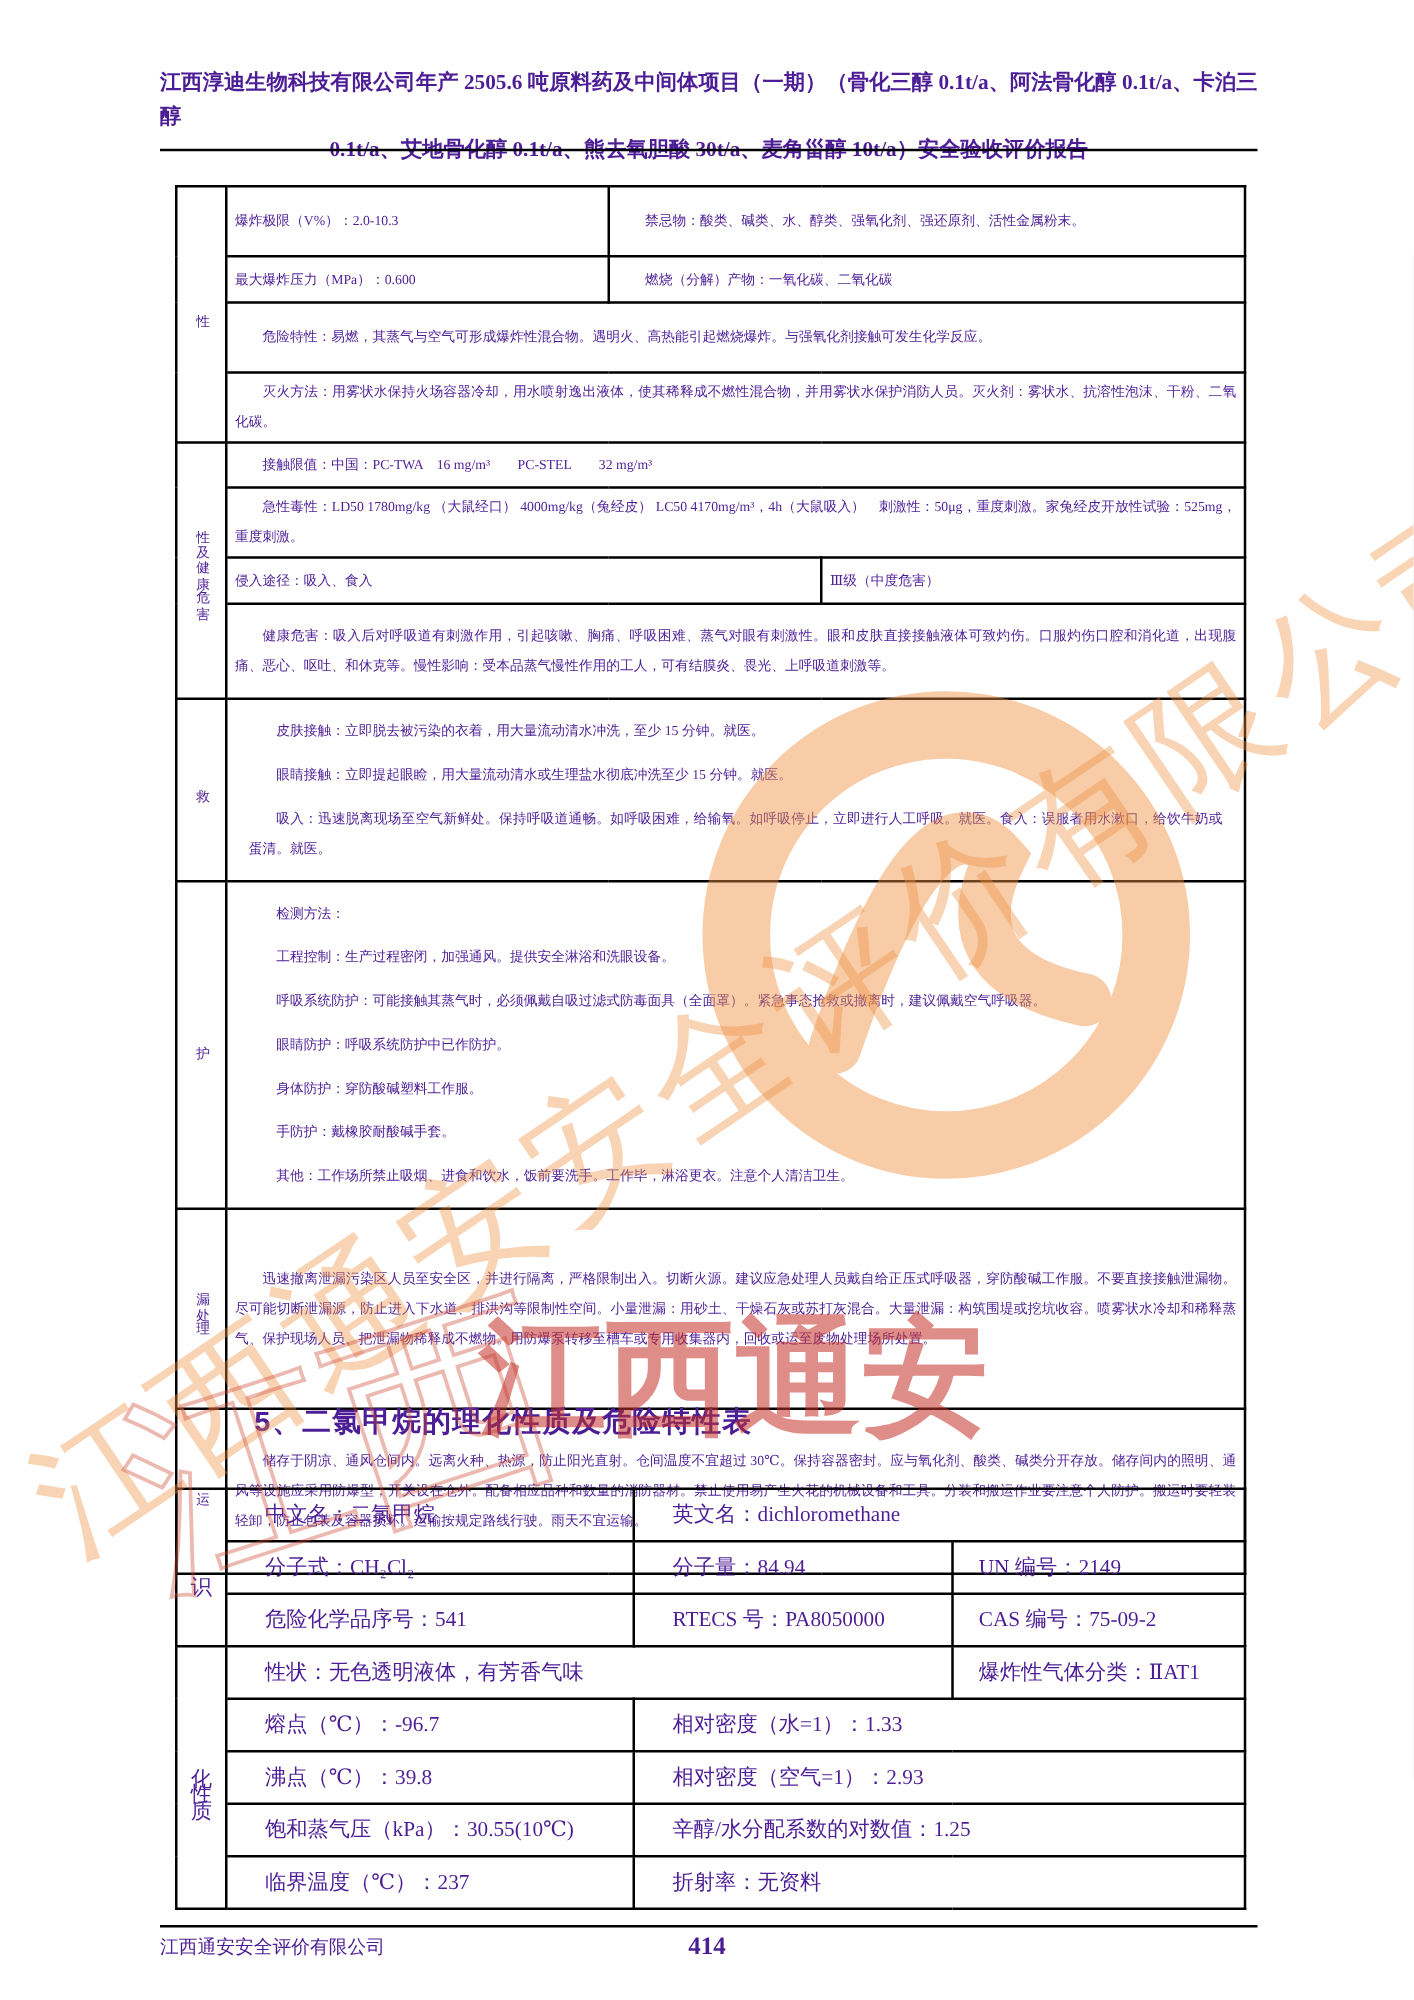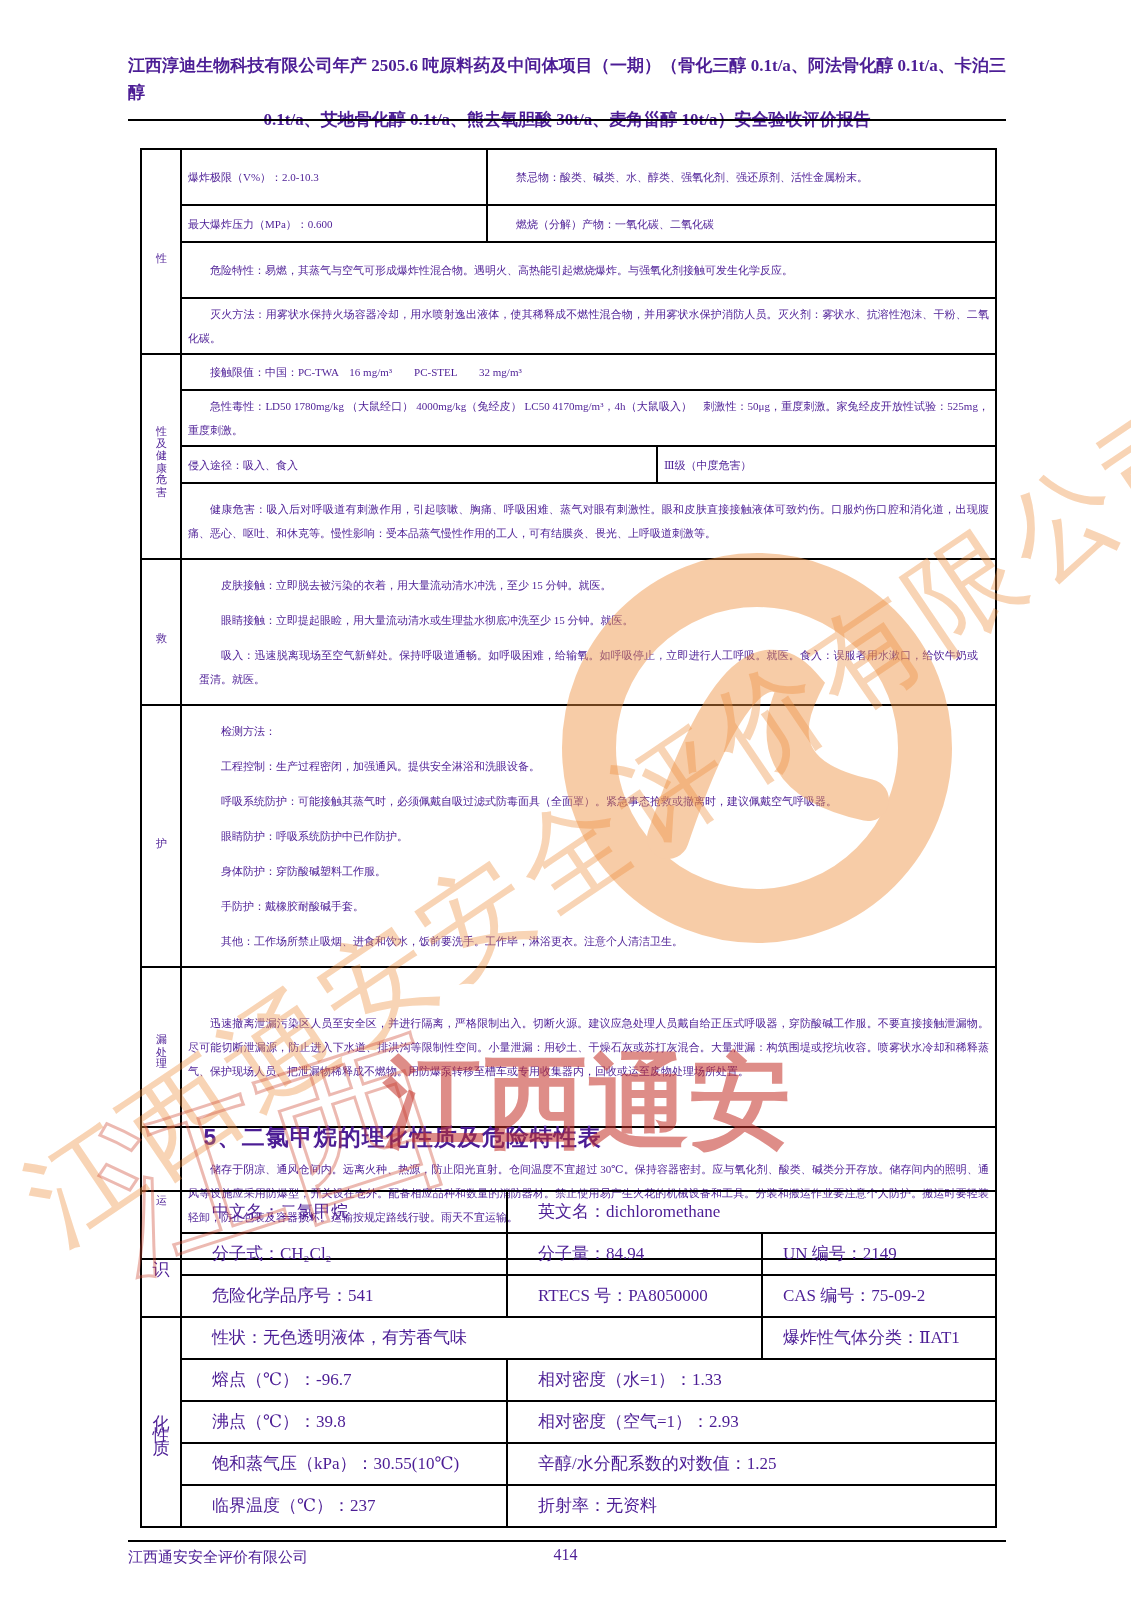--- a/index.html
+++ b/index.html
@@ -32,21 +32,21 @@
   .rh37>td{height:37px}.rh38>td{height:36px}.rh56>td{height:56px}.rh76>td{height:76px}
   .rh100>td{height:100px}.rh192>td{height:192px}.rh130>td{height:160px}.rh132>td{height:132px}
   .rh42>td{height:42px}
 
   .heading5{position:absolute;left:203px;top:1122px;font-size:23px;font-weight:bold;letter-spacing:1px;
             font-family:Liberation Mono, monospace;}
 
   
   .footer-rule{position:absolute;left:128px;top:1540px;width:878px;height:2px;background:#000;}
   .footer-company{position:absolute;left:128px;top:1548px;font-size:15px;}
-  .footer-page{position:absolute;left:0;top:1546px;width:1131px;text-align:center;font-size:16px;}
+  .footer-page{position:absolute;left:0;top:1546px;width:1131px;text-align:center;font-size:20px;font-weight:bold;}
 
   
   .watermark{position:absolute;left:0;top:0;z-index:5;pointer-events:none;}
 </style>
 </head>
 <body>
 
 <div class="page">
 
   <div class="header">

